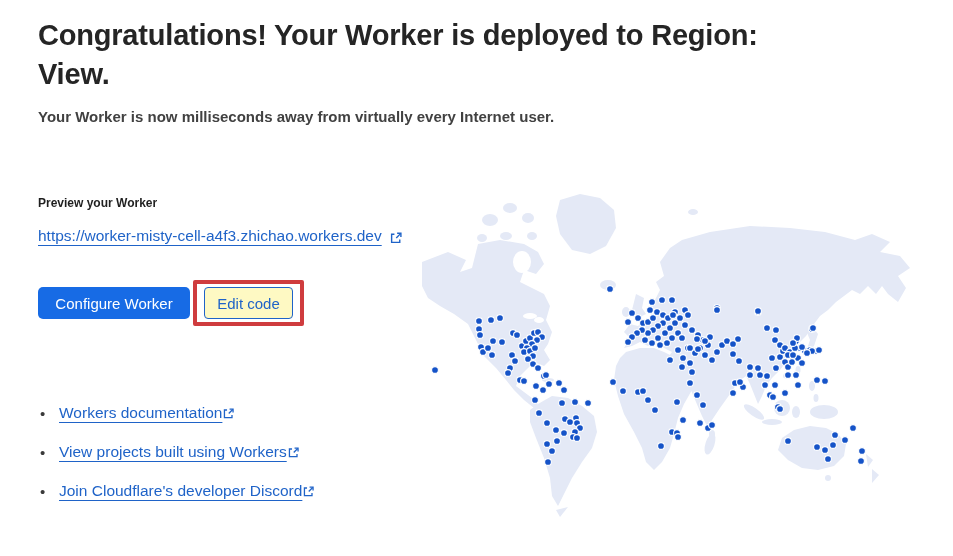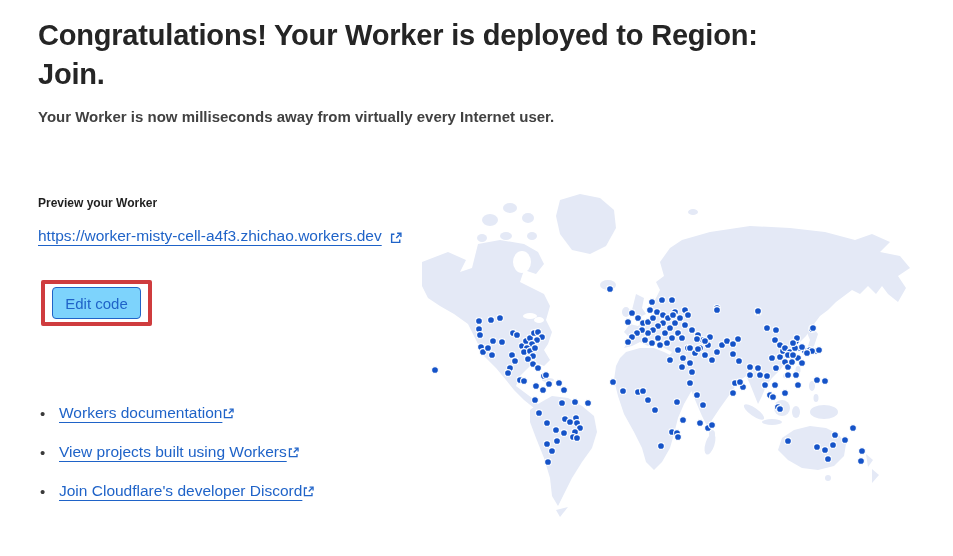--- a/index.html
+++ b/index.html
@@ -56,21 +56,21 @@
   }
   .annotation-box{
     margin-left:3px;
     border:4px solid var(--annotation-red);
     border-radius:2px;
     padding:3px 7px;
     display:inline-flex;align-items:center;
   }
   .btn-secondary{
     width:89px;height:32px;
-    background:#7dd3fc;
+    background:#fef9c3;
     color:var(--link-blue);
     border:1px solid var(--link-blue);
     border-radius:4px;
     font-size:15px;font-family:inherit;
     cursor:pointer;
   }
   .learn-section{position:absolute;left:38px;top:384px;}
   .learn-list{margin-top:20px;list-style:none;}
   .learn-list li{
     position:relative;
@@ -84,21 +84,21 @@
     color:#3a3a3a;font-size:15px;
   }
   .map-wrap{position:absolute;left:420px;top:190px;width:533px;height:362px;}
   .map-wrap svg{display:block;}
 </style>
 </head>
 <body>
 
 <h1 class="page-title">
   <div>Congratulations! Your Worker is deployed to Region:</div>
-  <div>Join.</div>
+  <div>View.</div>
 </h1>
 
 <p class="page-subtitle">Your Worker is now milliseconds away from virtually every Internet user.</p>
 
 <div class="map-wrap">
   <svg width="533" height="362" viewBox="0 0 533 362">
     <g fill="#e4e9f6" stroke="none">
 
       <path d="M140,10 L160,4 L180,8 L194,20 L196,38 L186,56 L170,64 L152,60 L140,44 L136,26 Z"></path>
 
@@ -378,20 +378,21 @@
     <a class="link">https://worker-misty-cell-a4f3.zhichao.workers.dev</a>
     <span class="ext-icon">
       <svg width="14" height="14" viewBox="0 0 16 16" fill="none" stroke="#1f63c8" stroke-width="1.6">
         <path d="M6.2 3.7 H3 V13 H12.3 V9.8"></path>
         <path d="M9.3 2.6 H13.6 V6.9"></path>
         <path d="M13.2 3 L8.3 7.9"></path>
       </svg>
     </span>
   </div>
   <div class="button-row">
+    <button class="btn-primary">Configure Worker</button>
     <span class="annotation-box">
       <button class="btn-secondary">Edit code</button>
     </span>
   </div>
 </section>
 
 <section class="learn-section">
   <ul class="learn-list">
     <li>
       <a class="link">Workers documentation</a>

